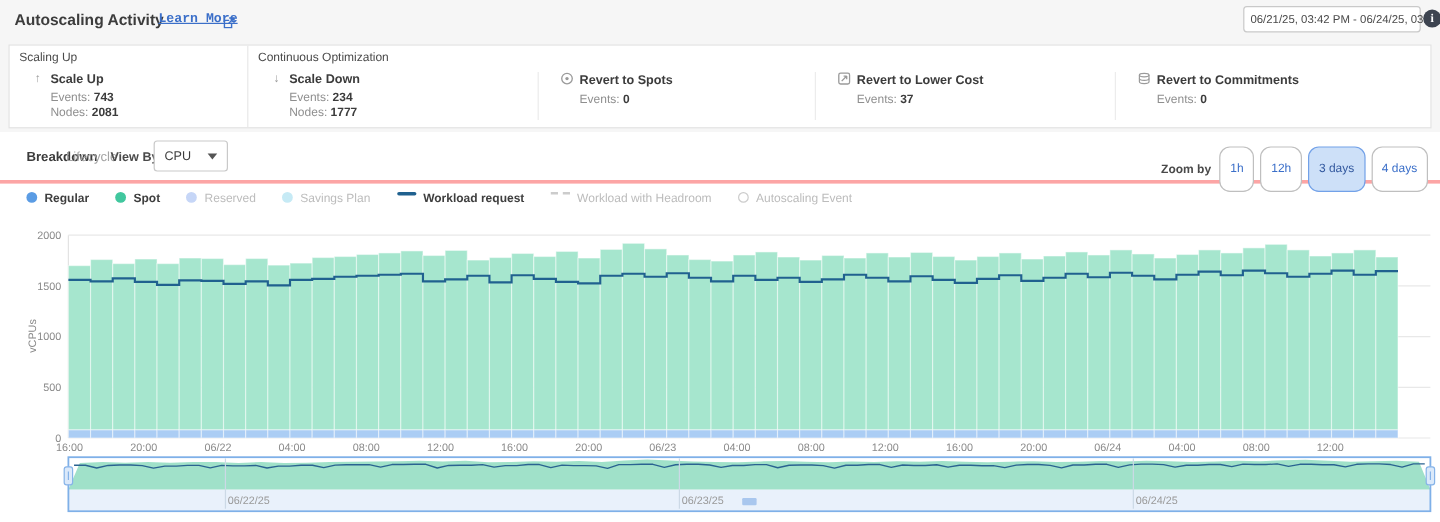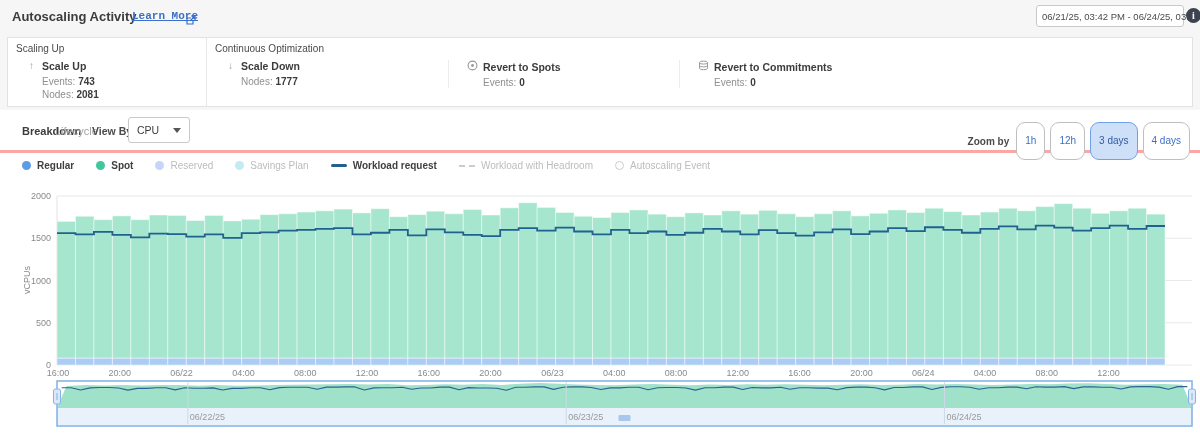--- a/index.html
+++ b/index.html
@@ -39,21 +39,21 @@
   .viewby-label{position:absolute;left:92px;top:13px;font-size:10.5px;font-weight:bold;color:#4a4a4a;}
   .select{position:absolute;left:128px;top:5px;width:62px;height:26px;border:1px solid #c9c9c9;border-radius:3px;background:#fff;display:flex;align-items:center;padding:0 8px;box-sizing:border-box;cursor:pointer;}
   .select .val{flex:1;font-size:10.5px;color:#3c3c3c;}
   .caret{width:0;height:0;border-left:4px solid transparent;border-right:4px solid transparent;border-top:5px solid #555;}
   .zoomby{position:absolute;right:10px;top:10px;display:flex;align-items:center;gap:5px;}
   .zoomby-label{font-size:10px;font-weight:bold;color:#4a4a4a;margin-right:2px;}
   .pill{font-size:10px;color:#3b6fc9;border:1px solid #bfbfbf;border-radius:9px;background:#fff;padding:12px 8px;cursor:pointer;line-height:12px;}
   .pill.active{background:#cde0f8;border-color:#72a1e8;color:#33599f;}
   
   .legend{position:absolute;left:22px;top:50px;display:flex;align-items:center;gap:22px;}
-  .legend-item{display:flex;align-items:center;gap:6px;font-size:10px;cursor:pointer;}
+  .legend-item{display:flex;gap:6px;font-size:10px;cursor:pointer;}
   .legend-item .lbl-on{color:#3f3f3f;font-weight:bold;}
   .legend-item .lbl-off{color:#bcbcbc;}
   .dot{width:9px;height:9px;border-radius:50%;}
   .mline{width:16px;height:3px;border-radius:2px;}
   .mdash{width:16px;height:0;border-top:2px dashed #cccccc;}
   .mring{width:7px;height:7px;border-radius:50%;border:1.5px solid #cccccc;background:#fff;}
   
   #main-chart{position:absolute;left:0;top:70px;}
   #nav-chart{position:absolute;left:0;top:269px;}
   svg text{font-family:"Liberation Sans",sans-serif;}
@@ -92,33 +92,46 @@
     </div>
   </div>
   <div class="sgroup sgroup2">
     <div class="sgroup-title">Continuous Optimization</div>
     <div class="scells">
       <div class="scell" style="width:241px;">
         <div class="t-row">
           <span class="icon">↓</span>
           <span class="title">Scale Down</span>
         </div>
+        <div class="stat-line"><span>Events:</span> <b>234</b></div>
         <div class="stat-line"><span>Nodes:</span> <b>1777</b></div>
       </div>
       <div class="scell div" style="width:231px;">
         <div class="t-row">
           <span class="icon">
             <svg width="11" height="11" viewBox="0 0 11 11">
                 <circle cx="5.5" cy="5.5" r="4.4" fill="none" stroke="#9a9a9a" stroke-width="1.1"></circle>
                 <circle cx="5.5" cy="5.5" r="1.4" fill="#9a9a9a"></circle>
               </svg>
           </span>
           <span class="title">Revert to Spots</span>
         </div>
         <div class="stat-line"><span>Events:</span> <b>0</b></div>
+      </div>
+      <div class="scell div" style="width:250px;">
+        <div class="t-row">
+          <span class="icon">
+            <svg width="11" height="11" viewBox="0 0 11 11">
+                <rect x="1" y="1" width="9" height="9" rx="1.5" fill="none" stroke="#9a9a9a" stroke-width="1.1"></rect>
+                <path d="M7.6 3.4 L3.4 7.6 M7.6 3.4 h-2.6 M7.6 3.4 v2.6" stroke="#9a9a9a" fill="none" stroke-width="1.1"></path>
+              </svg>
+          </span>
+          <span class="title">Revert to Lower Cost</span>
+        </div>
+        <div class="stat-line"><span>Events:</span> <b>37</b></div>
       </div>
       <div class="scell div" style="flex:1;">
         <div class="t-row">
           <span class="icon">
             <svg width="11" height="11" viewBox="0 0 11 11">
                 <ellipse cx="5.5" cy="2.6" rx="4" ry="1.5" fill="none" stroke="#9a9a9a" stroke-width="1"></ellipse>
                 <path d="M1.5 2.6 v5.6 c0 .85 1.8 1.5 4 1.5 s4-.65 4-1.5 V2.6" fill="none" stroke="#9a9a9a" stroke-width="1"></path>
                 <path d="M1.5 5.4 c0 .85 1.8 1.5 4 1.5 s4-.65 4-1.5" fill="none" stroke="#9a9a9a" stroke-width="1"></path>
               </svg>
           </span>

